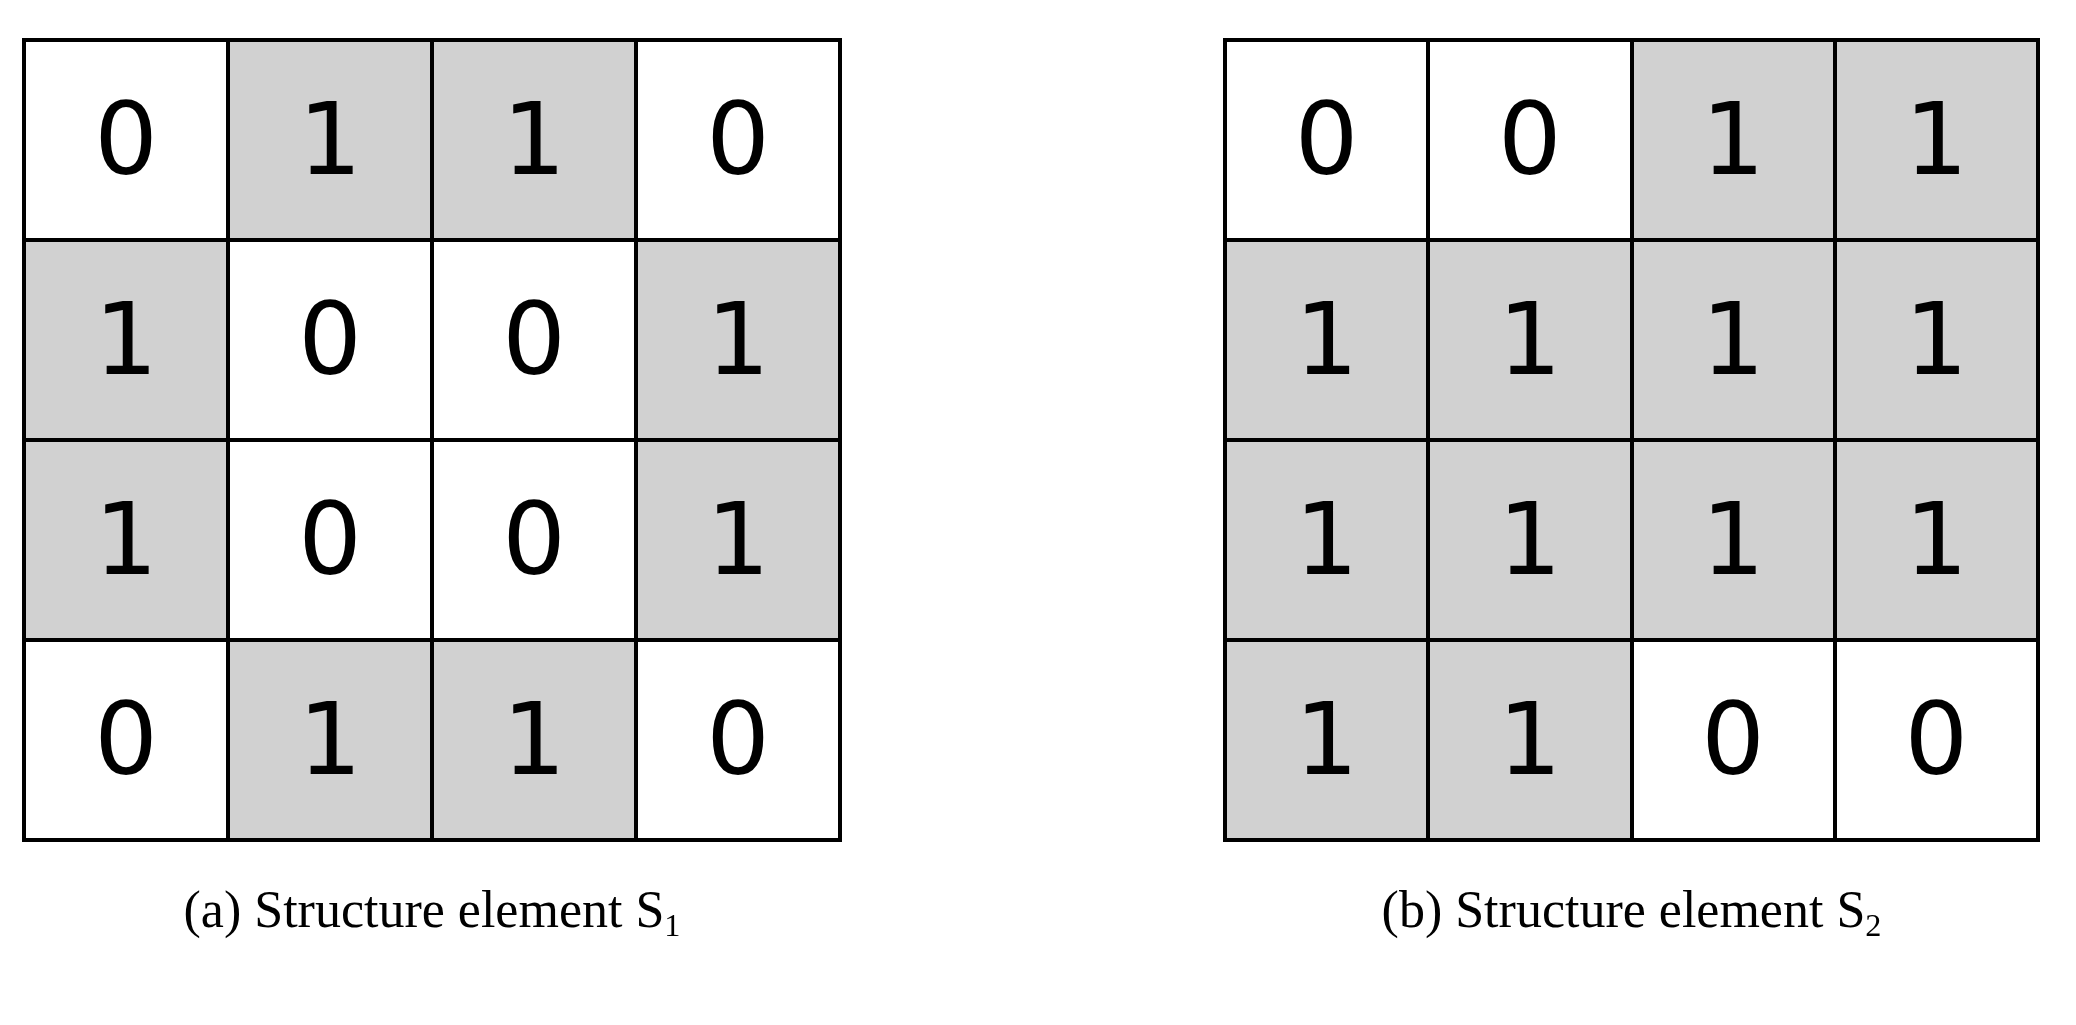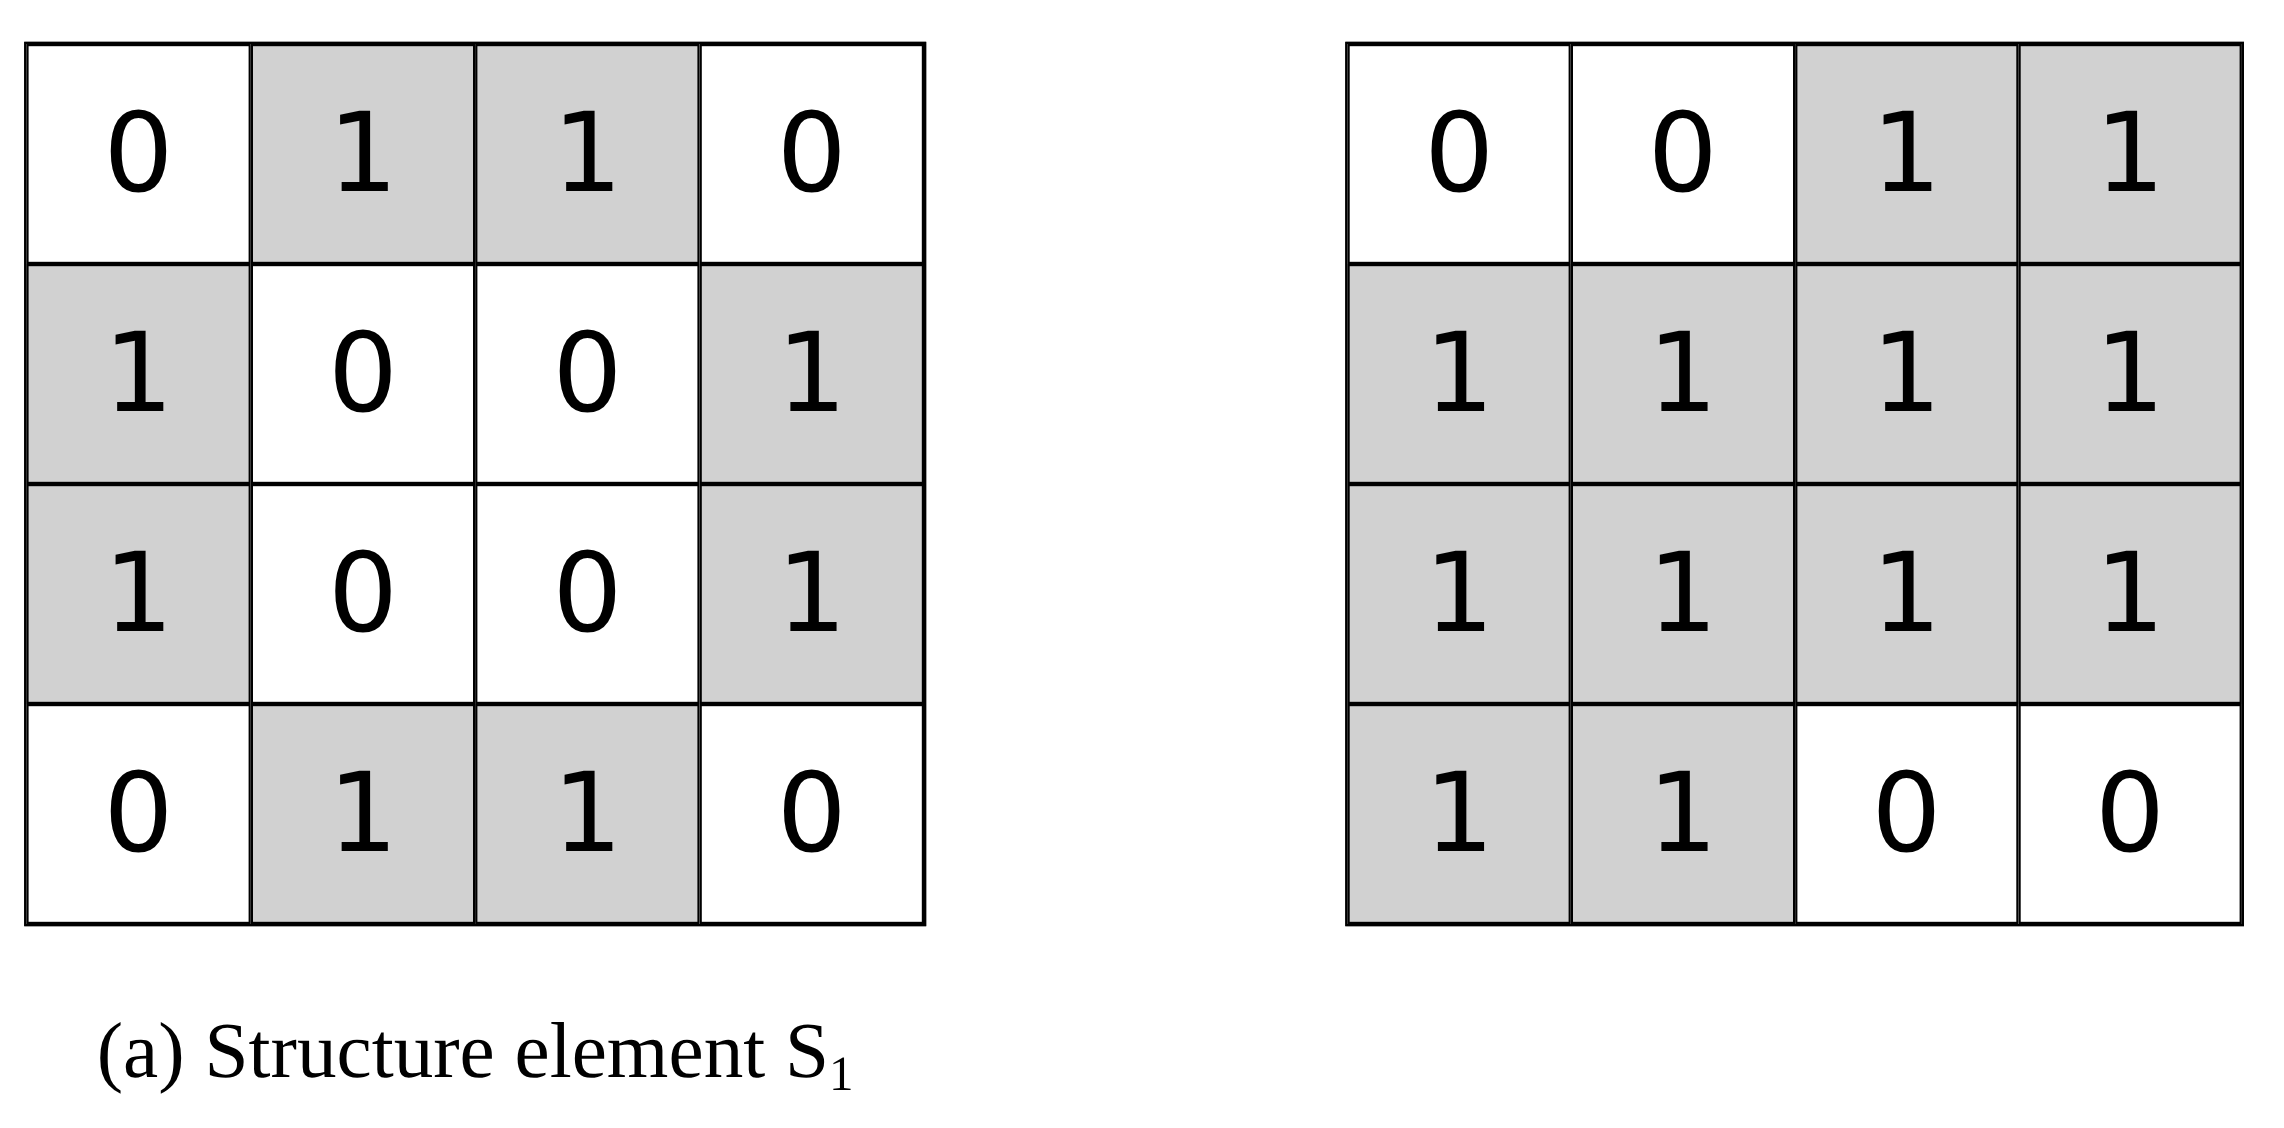--- a/index.html
+++ b/index.html
@@ -43,26 +43,26 @@
     font-weight: 400;
     color: var(--text, #000000);
     line-height: 1;
   }
   .cell.on {
     background: var(--cell-filled, #d1d1d1);
   }
 
   .caption {
     position: absolute;
-    top: 876px;
+    top: 842px;
     left: 0;
     width: 100%;
     text-align: center;
     font-family: "Liberation Serif", serif;
-    font-size: 72px;
+    font-size: 52px;
     color: var(--text, #000000);
     white-space: nowrap;
   }
   .caption sub {
     font-size: 0.62em;
     line-height: 0;
     position: relative;
     vertical-align: baseline;
     top: 0.28em;
   }
@@ -106,13 +106,16 @@
       <div class="cell on">1</div>
       <div class="cell on">1</div>
       <div class="cell on">1</div>
       <div class="cell on">1</div>
       <div class="cell on">1</div>
       <div class="cell on">1</div>
       <div class="cell on">1</div>
       <div class="cell">0</div>
       <div class="cell">0</div>
     </div>
+  <div class="caption">
+    <span>(b) Structure element S</span><sub>2</sub>
+  </div>
 </div>
 
 </body></html>

